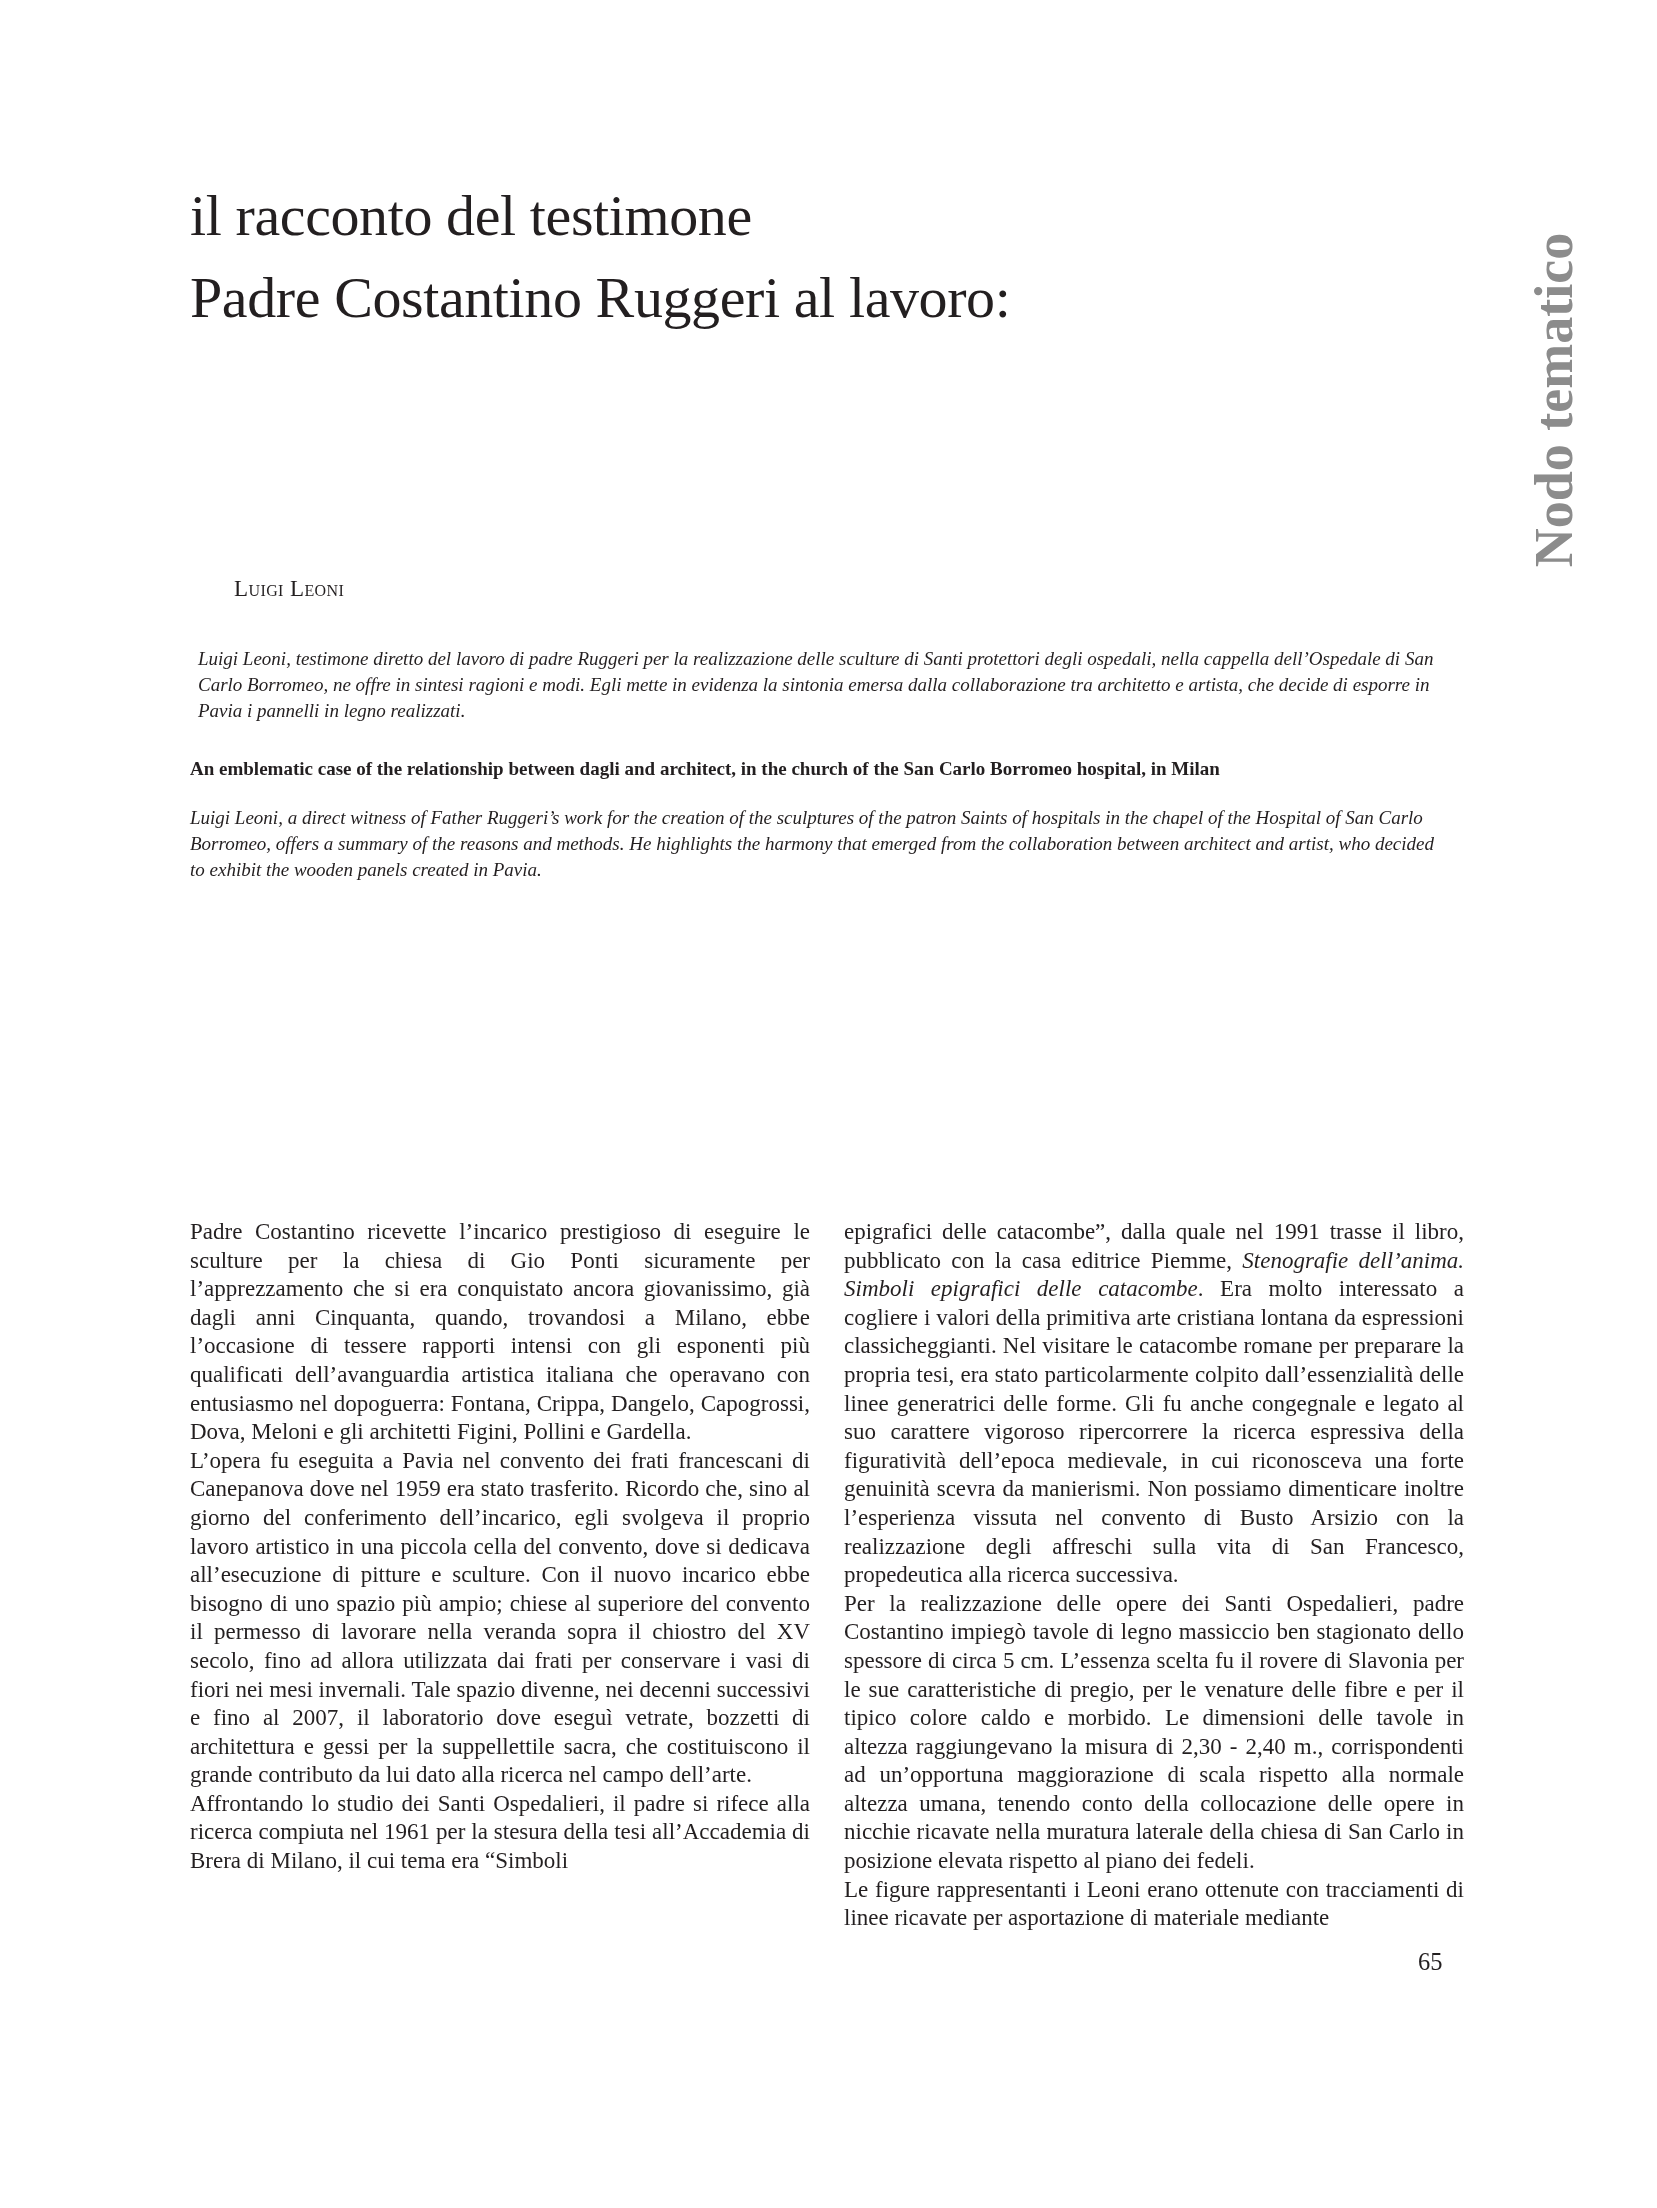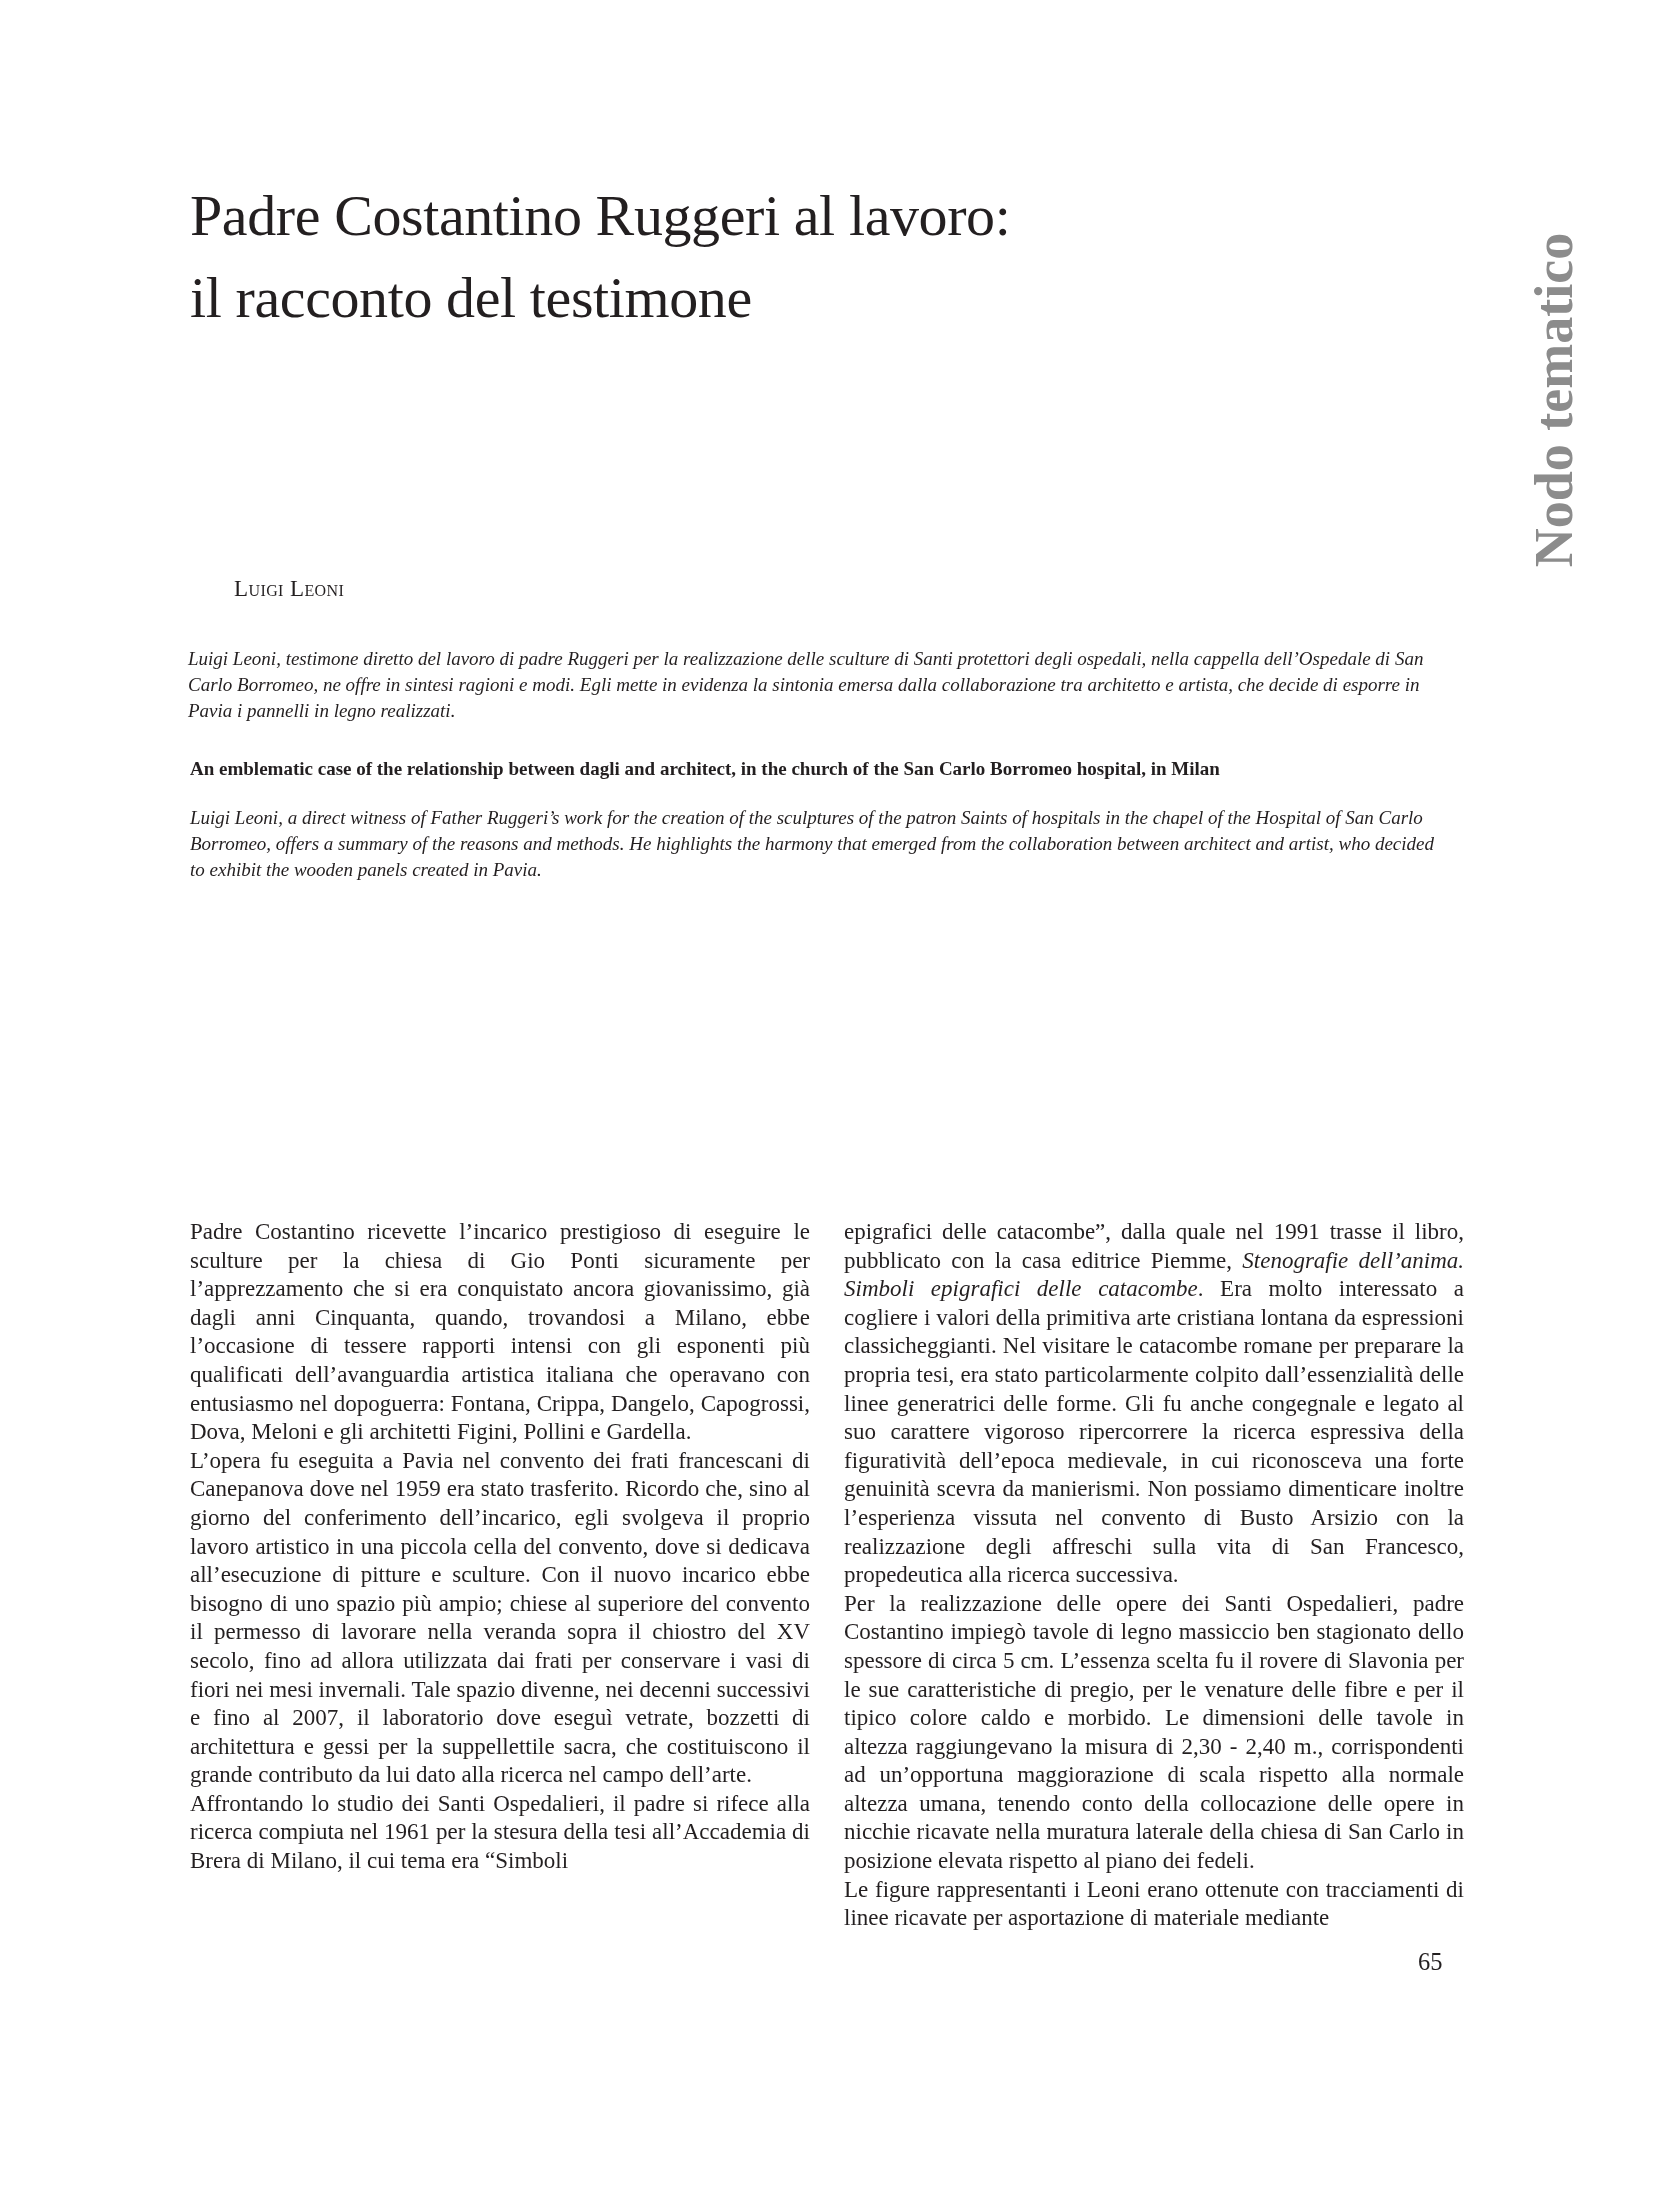--- a/index.html
+++ b/index.html
@@ -5,39 +5,39 @@
   html, body { margin: 0; padding: 0; background: #ffffff; }
   body { width: 1658px; height: 2208px; position: relative; overflow: hidden;
          font-family: "Liberation Serif", "DejaVu Serif", serif; color: #231f20; }
   .title { position: absolute; left: 190px; top: 175px; width: 1135px;
            font-size: 58px; line-height: 82px; font-weight: normal; color: #231f20; letter-spacing: -0.4px; }
   .side-label { position: absolute; left: 1501px; top: 225px; width: 105px; height: 349px; }
   .side-label span { position: absolute; left: 50%; top: 50%;
            transform: translate(-50%, -50%) rotate(-90deg);
            white-space: nowrap; font-size: 54px; font-weight: bold; color: #8c8c8c; }
   .author { position: absolute; left: 190px; top: 576px; font-size: 23px; font-variant: small-caps; letter-spacing: 0.4px; margin-left: 44px; }
-  .abstract-it { position: absolute; left: 188px; top: 646px; width: 1260px;
+  .abstract-it { position: absolute; left: 198px; top: 646px; width: 1260px;
            font-style: italic; font-size: 19px; line-height: 26px; }
   .en-heading { position: absolute; left: 190px; top: 756px; width: 1266px;
            font-weight: bold; font-size: 19px; line-height: 26px; white-space: nowrap; }
   .abstract-en { position: absolute; left: 190px; top: 797px; width: 1260px;
            font-style: italic; font-size: 19px; line-height: 26px; margin-top: 8px; }
   .col { position: absolute; top: 1218px; width: 620px; font-size: 23px; line-height: 28.6px;
          text-align: justify; }
   .col p { margin: 0; }
   .col-left { left: 190px; }
   .col-right { left: 844px; }
   .page-number { position: absolute; left: 1418px; top: 1948px; font-size: 24.5px; }
 </style>
 </head>
 <body>
 
 <div class="title">
+  <div>il racconto del testimone</div>
   <div>Padre Costantino Ruggeri al lavoro:</div>
-  <div>il racconto del testimone</div>
 </div>
 
 <div class="side-label">
   <span>Nodo tematico</span>
 </div>
 
 <div class="author">Luigi Leoni</div>
 
 <div class="abstract-it">Luigi Leoni, testimone diretto del lavoro di padre Ruggeri per la realizzazione delle sculture di Santi protettori degli ospedali, nella cappella dell’Ospedale di San Carlo Borromeo, ne offre in sintesi ragioni e modi. Egli mette in evidenza la sintonia emersa dalla collaborazione tra architetto e artista, che decide di esporre in Pavia i pannelli in legno realizzati.</div>
 

